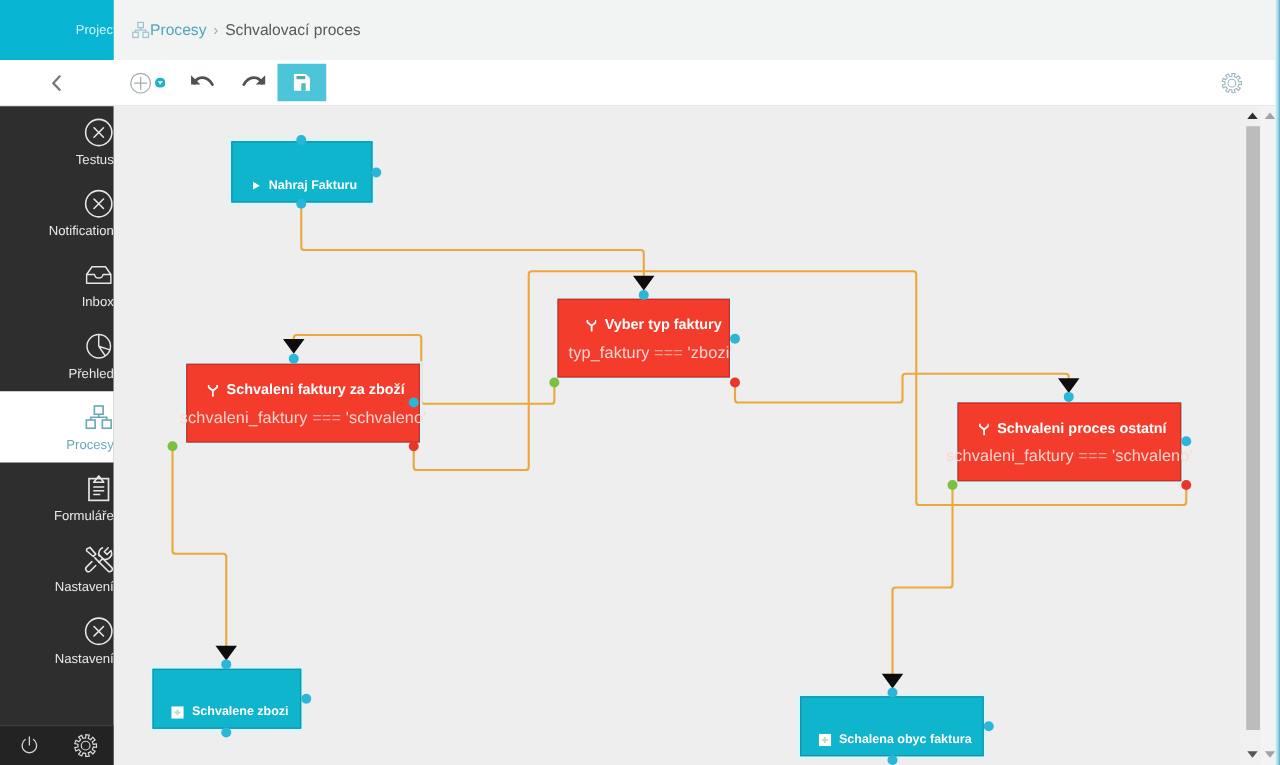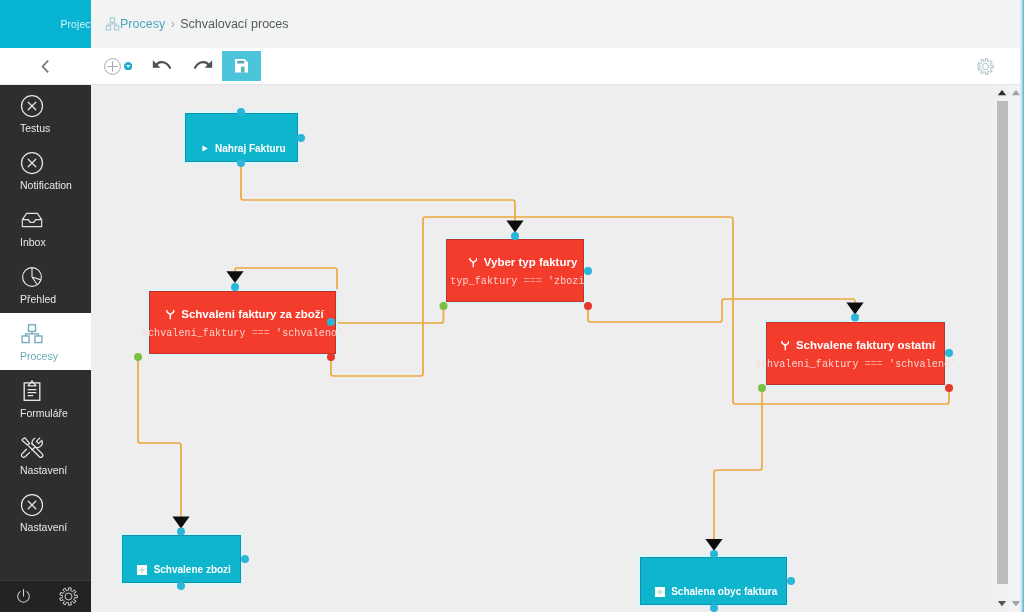--- a/index.html
+++ b/index.html
@@ -29,42 +29,42 @@
        align-items:center;justify-content:center;cursor:pointer;}
   .tb-group{position:absolute;left:0;top:0;height:36px;width:100%;}
   .tb-btn{position:absolute;top:0;height:36px;display:flex;align-items:center;justify-content:center;cursor:pointer;}
   .tb-add{display:flex;align-items:center;}
   .tb-save{position:absolute;left:222px;top:3px;width:39px;height:30px;background:#4cc4da;
            display:flex;align-items:center;justify-content:center;cursor:pointer;}
   .tb-gear{position:absolute;left:977px;top:0;height:36px;display:flex;align-items:center;cursor:pointer;}
 
   
   .nav{position:absolute;left:0;top:85px;width:91px;bottom:0;background:#2e2e2e;}
-  .nav-item{height:57px;display:flex;flex-direction:column;align-items:flex-start;
-            justify-content:center;color:#e8e8e8;cursor:pointer;padding-left:20px;}
+  .nav-item{height:57px;display:flex;flex-direction:column;align-items:flex-end;
+            justify-content:center;color:#e8e8e8;cursor:pointer;}
   .nav-item .ic{height:26px;display:flex;align-items:center;}
   .nav-label{font-size:10.5px;margin-top:3px;line-height:12px;}
   .nav-item.active{background:#fff;color:#6aa8b8;}
   .nav-bottom{position:absolute;left:0;bottom:0;width:91px;height:31px;background:#232323;
         border-top:1px solid #3d3d3d;}
   .nav-bottom .b{position:absolute;top:0;height:31px;cursor:pointer;display:flex;align-items:center;justify-content:center;width:24px;}
 
   
   .canvas{position:absolute;left:91px;top:85px;width:901px;bottom:0;background:#eeeeee;overflow:hidden;}
   .canvas-svg{position:absolute;left:0;top:0;}
 
   
   .node{position:absolute;box-sizing:border-box;display:flex;flex-direction:column;
         align-items:center;justify-content:center;cursor:move;}
   .node.sel{box-shadow:0 0 0 2px rgba(214,246,252,.92);}
   .node-teal{background:#0fb4cd;border:1px solid #1193ab;}
   .node-red{background:#f33c2c;border:1px solid #c43225;}
   .node-title{display:flex;align-items:center;color:#fff;font-weight:bold;white-space:nowrap;padding-left:5px;}
   .node-title .ti{margin-right:6.5px;display:flex;align-items:center;}
-  .node-sub{color:#fcd6d1;font-size:10px;margin-top:6px;white-space:nowrap;letter-spacing:.1px;font-family:Liberation Mono, monospace;}
+  .node-sub{color:#fcd6d1;font-size:13px;margin-top:6px;white-space:nowrap;letter-spacing:.1px;}
   .node-sub .op{color:#f79f95;}
   .node.has-sub .node-title{margin-top:2px;}
   .node:not(.has-sub) .node-title{margin-top:21px;}
   .node.has-sub .node-sub{margin-top:8px;}
 
   
   .vscroll{position:absolute;left:992px;top:85px;bottom:0;width:17px;background:#f0f0f0;}
   .vthumb{position:absolute;left:5px;top:16px;width:11px;height:483px;background:#bcbcbc;}
   .sc-arrow{position:absolute;left:2px;width:15px;height:16px;display:flex;align-items:center;justify-content:center;cursor:pointer;}
   .vscroll2{position:absolute;left:1009px;top:85px;bottom:0;width:13px;background:#f4f3f3;}
@@ -313,21 +313,21 @@
         <div class="node-sub"><span>schvaleni_faktury </span><span class="op">===</span><span> 'schvaleno'</span></div>
       </div>
       <div class="node sel node-red has-sub" style="left: 675px; top: 237px; width: 179px; height: 63px;">
         <div class="node-title" style="font-size:11.5px">
           <span class="ti">
             <svg width="8.6" height="11" viewBox="0 0 8.6 11">
               <path d="M0.9 0.9 L0.9 2.8 L4.3 5.6 L7.7 2.8 L7.7 0.9" fill="none" stroke="#fff" stroke-width="1.4"></path>
               <path d="M4.3 5.6 L4.3 10.2" stroke="#fff" stroke-width="1.4"></path>
             </svg>
           </span>
-          <span>Schvalene faktury ostatní</span>
+          <span>Schvaleni proces ostatní</span>
         </div>
         <div class="node-sub"><span>schvaleni_faktury </span><span class="op">===</span><span> 'schvaleno'</span></div>
       </div>
       <div class="node sel node-teal" style="left: 31px; top: 450px; width: 119px; height: 48px;">
         <div class="node-title" style="font-size:10px">
           <span class="ti">
             <svg width="10" height="10" viewBox="0 0 10 10">
               <rect x="0" y="0" width="10" height="10" fill="#fff"></rect>
               <path d="M4.2 2.6 h1.6 v1.6 h1.6 v1.6 h-1.6 v1.6 h-1.6 v-1.6 h-1.6 v-1.6 h1.6 z" fill="#9dbfa9" opacity="0.6"></path>
             </svg>

